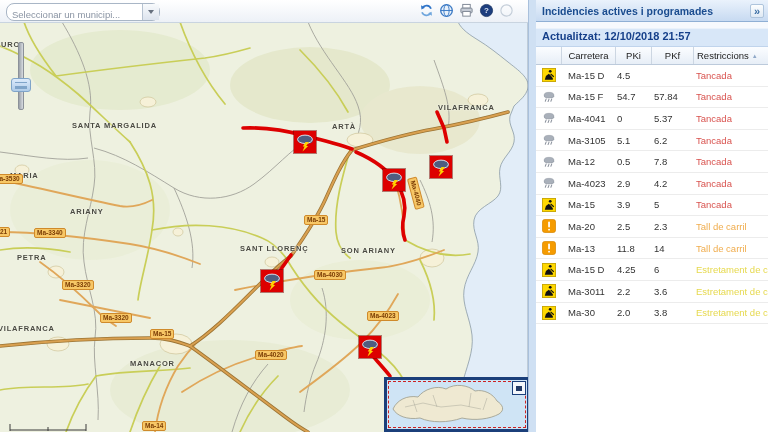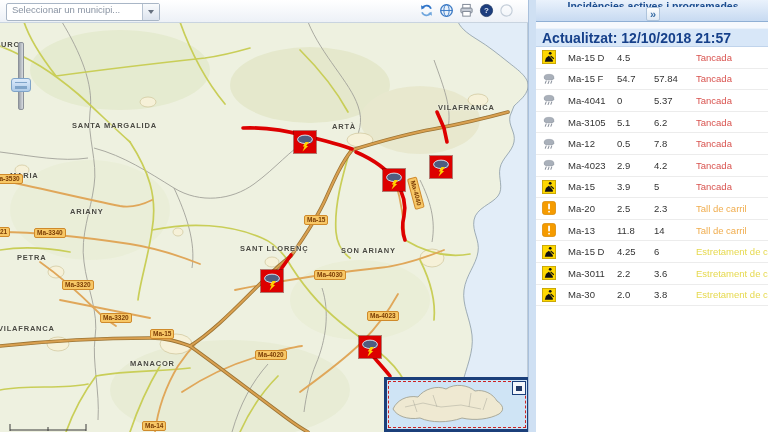--- a/index.html
+++ b/index.html
@@ -3,21 +3,21 @@
 <meta charset="utf-8">
 <style>
   html,body{margin:0;padding:0;background:#dfe7f2;font-family:"Liberation Sans",sans-serif;}
   .app{position:relative;width:768px;height:432px;overflow:hidden;background:#fff;}
 
   
   .map-pane{position:absolute;left:0;top:0;width:528px;height:432px;overflow:hidden;}
   .topbar{position:absolute;left:0;top:0;width:528px;height:22px;z-index:30;
     background:linear-gradient(#ffffff,#edf1f7);border-bottom:1px solid #c9d4e0;}
   .select{position:absolute;left:6px;top:3px;width:152px;height:16px;background:#fff;
-    border:1px solid #a9b6c6;border-radius:2px;display:flex;align-items:flex-start;}
+    border:1px solid #a9b6c6;border-radius:8px;display:flex;align-items:flex-end;}
   .sel-text{flex:1;font-size:9.5px;color:#8a94a3;padding-left:5px;white-space:nowrap;overflow:hidden;}
   .sel-btn{width:16px;height:100%;border-left:1px solid #b6c2d0;background:linear-gradient(#f8fafc,#dde4ee);
     display:flex;align-items:center;justify-content:center;}
   .tri{width:0;height:0;border-left:3.5px solid transparent;border-right:3.5px solid transparent;border-top:4.5px solid #66707e;}
   .tools{position:absolute;right:14px;top:3px;display:flex;gap:5px;}
   .tool{width:15px;height:15px;display:flex;align-items:center;justify-content:center;cursor:pointer;}
   .tool svg{width:15px;height:15px;}
 
   .map{position:absolute;left:0;top:0;width:420px;height:432px;background:#eef1e0;}
   .map svg.geo{position:absolute;left:0;top:0;}
@@ -46,27 +46,27 @@
   .mm-btn i{display:block;width:6px;height:5px;background:#223a66;}
 
   .scalebar{position:absolute;left:0px;top:418px;z-index:8;}
 
   
   .gap-strip{position:absolute;left:528px;top:0;width:8px;height:432px;background:#cfe0f3;border-left:1px solid #a9c0dc;box-sizing:border-box;}
 
   
   .panel{position:absolute;left:536px;top:0;width:232px;height:432px;background:#fff;}
   .panel-header{height:21px;background:linear-gradient(#eaf2fc,#c7daf1);border-bottom:1px solid #8fafd4;
-    display:flex;align-items:center;padding:0 4px 0 6px;flex-direction:column;}
+    display:flex;align-items:center;padding:0 4px 0 6px;}
   .panel-title{flex:1;font-size:10.5px;font-weight:bold;color:#1a4c8f;white-space:nowrap;overflow:hidden;}
   .collapse-btn{font-size:11px;font-weight:bold;color:#3a6ea5;background:linear-gradient(#fdfefe,#dfe9f4);
     border:1px solid #aec4dc;border-radius:2px;line-height:12px;padding:0 3px;cursor:pointer;}
   .panel-gap{height:6px;background:#f6f9fd;}
   .updated{height:16px;background:#d8e7f8;border-top:1px solid #eaf2fb;border-bottom:1px solid #c0d4ec;
-    font-size:14px;font-weight:bold;color:#16408a;padding:1px 0 0 6px;}
+    font-size:11px;font-weight:bold;color:#16408a;padding:1px 0 0 6px;}
   .thead{height:17px;display:flex;background:linear-gradient(#fbfdff,#e7eef7);border-bottom:1px solid #bccadb;
     font-size:9.5px;color:#222;align-items:center;}
   .thead .cell{border-right:1px solid #ccd6e2;height:100%;display:flex;align-items:center;justify-content:center;box-sizing:border-box;}
   .thead .c-restr{justify-content:flex-start;padding-left:3px;border-right:none;}
   .c-icon{width:26px;}
   .c-road{width:54px;}
   .c-pki{width:36px;}
   .c-pkf{width:42px;}
   .c-restr{width:74px;}
   .sort{font-size:6px;color:#8fa8c8;margin-left:3px;}
@@ -336,20 +336,30 @@
 
   <div class="gap-strip"></div>
 
   <div class="panel">
     <div class="panel-header">
       <span class="panel-title">Incidències actives i programades</span>
       <span class="collapse-btn">»</span>
     </div>
     <div class="panel-gap"></div>
     <div class="updated">Actualitzat: 12/10/2018 21:57</div>
+    <div class="thead">
+      <span class="cell c-icon"></span>
+      <span class="cell c-road">Carretera</span>
+      <span class="cell c-pki">PKi</span>
+      <span class="cell c-pkf">PKf</span>
+      <span class="cell c-restr">
+        <span>Restriccions</span>
+        <span class="sort">▲</span>
+      </span>
+    </div>
     <div id="table-rows">
         <div class="trow">
           <span class="cell c-icon">
             <svg viewBox="0 0 15 15">
               <rect x="0.5" y="0.5" width="14" height="14" fill="#ffd800" stroke="#c8a500" stroke-width="1"></rect>
               <circle cx="8.8" cy="3.6" r="1.5" fill="#111"></circle>
               <path d="M3,12.5 L4.2,8.5 L7.3,6.2 L9.6,8.2 L11.6,11 L11.6,12.5 Z" fill="#111"></path>
               <path d="M9.2,6.2 L12.6,9.4" stroke="#111" stroke-width="1.2"></path>
             </svg>
           </span>

